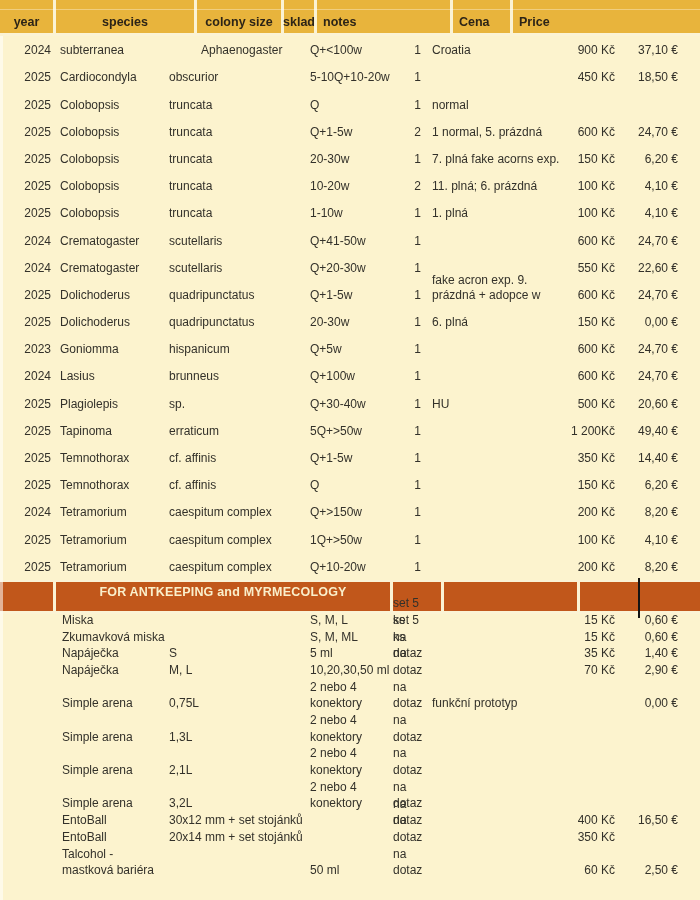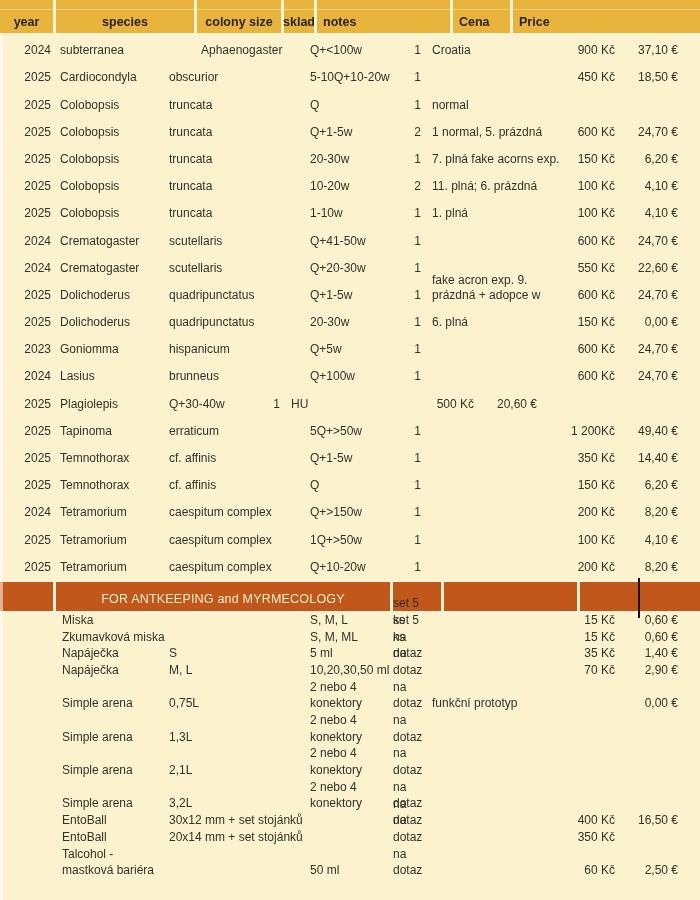--- a/index.html
+++ b/index.html
@@ -74,22 +74,22 @@
   }
   .band .bcell{
     box-sizing:border-box;flex:none;height:100%;
     display:flex;align-items:flex-end;justify-content:center;
     border-right:3px solid var(--sep);
   }
   .band .bcell:last-child,.band .b4{border-right:none;}
   .b0{width:56px;} .b1{width:337px;} .b2{width:51px;} .b3{width:136px;}
   .b4{width:60px;} .b5{width:60px;}
   .band-label{
-    font-weight:normal;font-size:12.5px;color:var(--band-text);
-    padding-bottom:5px;letter-spacing:.2px;
+    font-weight:bold;font-size:12.5px;color:var(--band-text);
+    padding-bottom:12px;letter-spacing:.2px;
   }
   .band-line{
     position:absolute;left:638px;top:578px;width:2px;height:40px;
     background:var(--divider);z-index:6;
   }
   
   .row2{display:flex;height:16.7px;}
   .row2.tall{height:33.4px;}
   .row2 .cell{
     box-sizing:border-box;flex:none;
@@ -247,20 +247,21 @@
     <div class="cell c2 p-l4">brunneus</div>
     <div class="cell c3 p-l4">Q+100w</div>
     <div class="cell c4 a-r p-sklad">1</div>
     <div class="cell c5 p-notes"></div>
     <div class="cell c6 a-r p-cena">600 Kč</div>
     <div class="cell c7 a-r p-price">24,70 €</div>
   </div>
       <div class="row">
     <div class="cell c0 a-r p-year">2025</div>
     <div class="cell c1 p-l4">Plagiolepis</div>
+    <div class="cell c2 p-l4">sp.</div>
     <div class="cell c3 p-l4">Q+30-40w</div>
     <div class="cell c4 a-r p-sklad">1</div>
     <div class="cell c5 p-notes">HU</div>
     <div class="cell c6 a-r p-cena">500 Kč</div>
     <div class="cell c7 a-r p-price">20,60 €</div>
   </div>
       <div class="row">
     <div class="cell c0 a-r p-year">2025</div>
     <div class="cell c1 p-l4">Tapinoma</div>
     <div class="cell c2 p-l4">erraticum</div>

